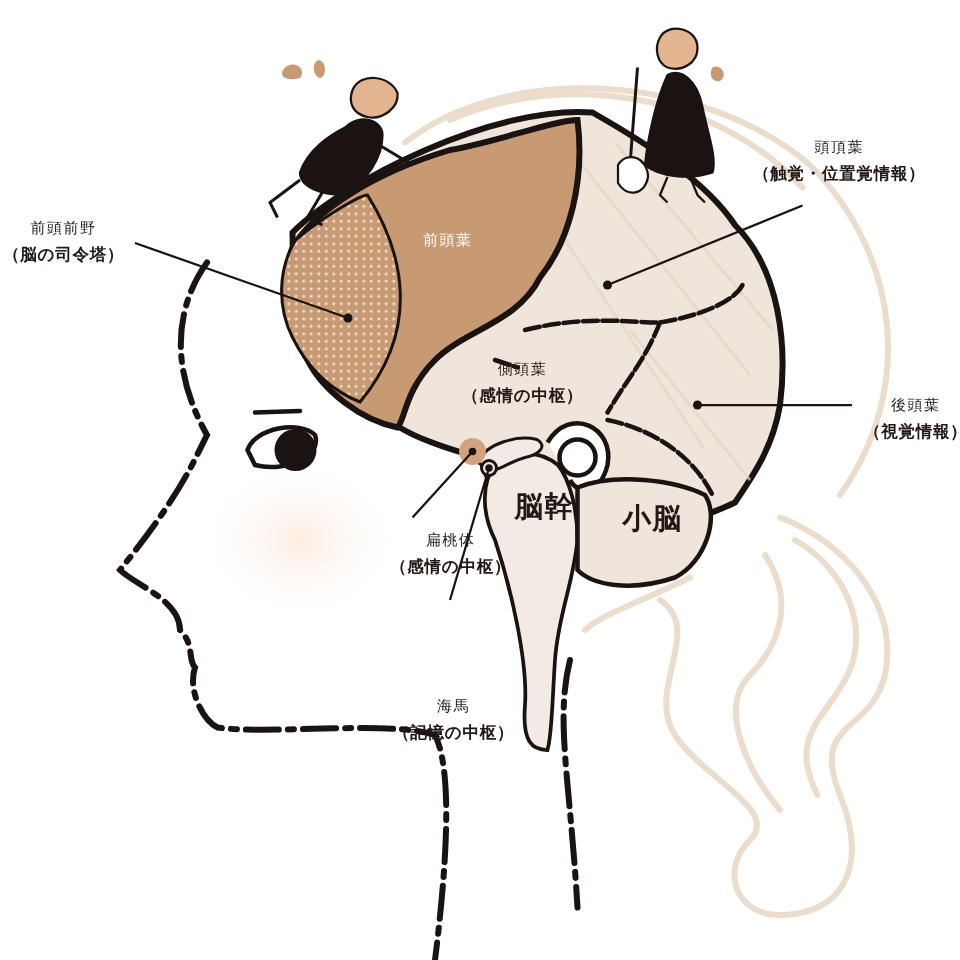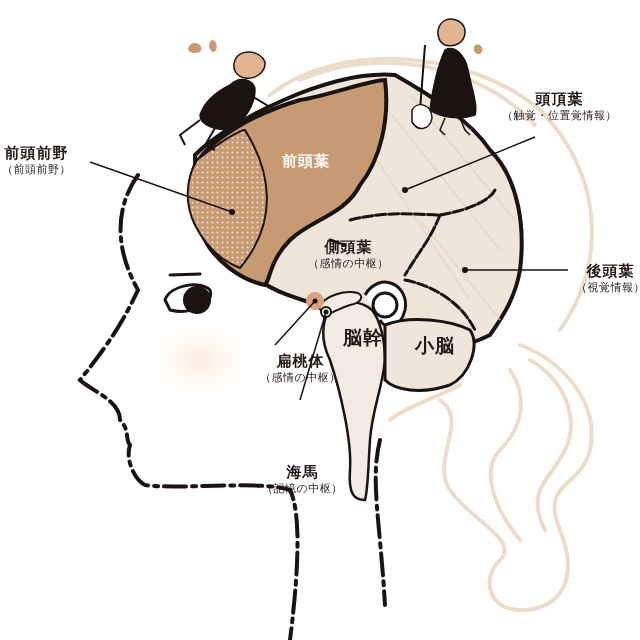--- a/index.html
+++ b/index.html
@@ -1,21 +1,21 @@
 <!DOCTYPE html>
 <html><head>
   <meta charset="utf-8">
   <style>
     html, body { margin: 0; padding: 0; background: #ffffff; }
     body { width: 640px; height: 640px; position: relative; overflow: hidden;
            font-family: "DejaVu Sans", sans-serif; }
     svg.art { position: absolute; left: 0; top: 0; width: 640px; height: 640px; }
     .label { position: absolute; text-align: center; color: #231815; white-space: nowrap; }
-    .label .main { display: block; font-weight: bold; font-size: 15px; letter-spacing: 1px; line-height: 18px; }
-    .label .sub { display: block; font-size: 11px; line-height: 15px; letter-spacing: 0.5px; }
+    .label .main { display: block; font-weight: normal; font-size: 10px; letter-spacing: 1px; line-height: 18px; }
+    .label .sub { display: block; font-size: 11px; line-height: 15px; letter-spacing: 0.5px; font-weight: bold; }
     .label.white .main { color: #ffffff; }
     .inner { position: absolute; font-weight: bold; font-size: 19px; color: #231815; letter-spacing: 1px; }
   </style>
 </head>
 <body>
 
 <svg class="art" viewBox="0 0 640 640" xmlns="http://www.w3.org/2000/svg">
   <defs>
     <pattern id="dots" width="5" height="5" patternUnits="userSpaceOnUse">
       <rect width="5" height="5" fill="#c89a74"></rect>
@@ -114,21 +114,21 @@
     <path d="M445 50 C455 45 465 55 468 70 C472 90 478 105 475 115 C460 120 440 118 430 110 C432 90 438 65 445 50 Z" fill="#1a1311"></path>
     <line x1="425" y1="45" x2="420" y2="110" stroke-width="2"></line>
     <path d="M412 110 C418 100 432 105 432 118 C430 130 418 132 412 122 Z" fill="#fff" stroke-width="1.5"></path>
     <path d="M445 118 L440 130 L445 135" fill="none" stroke-width="1.5"></path>
     <path d="M460 118 L465 130 L470 135" fill="none" stroke-width="1.5"></path>
   </g>
 </svg>
 
 <div class="label" style="left:2px; top:144px;">
   <span class="main">前頭前野</span>
-  <span class="sub">（前頭前野）</span>
+  <span class="sub">（脳の司令塔）</span>
 </div>
 
 <div class="label white" style="left:282px; top:152px;text-align:right;">
   <span class="main">前頭葉</span>
 </div>
 
 <div class="label" style="left:502px; top:90px;">
   <span class="main">頭頂葉</span>
   <span class="sub">（触覚・位置覚情報）</span>
 </div>

